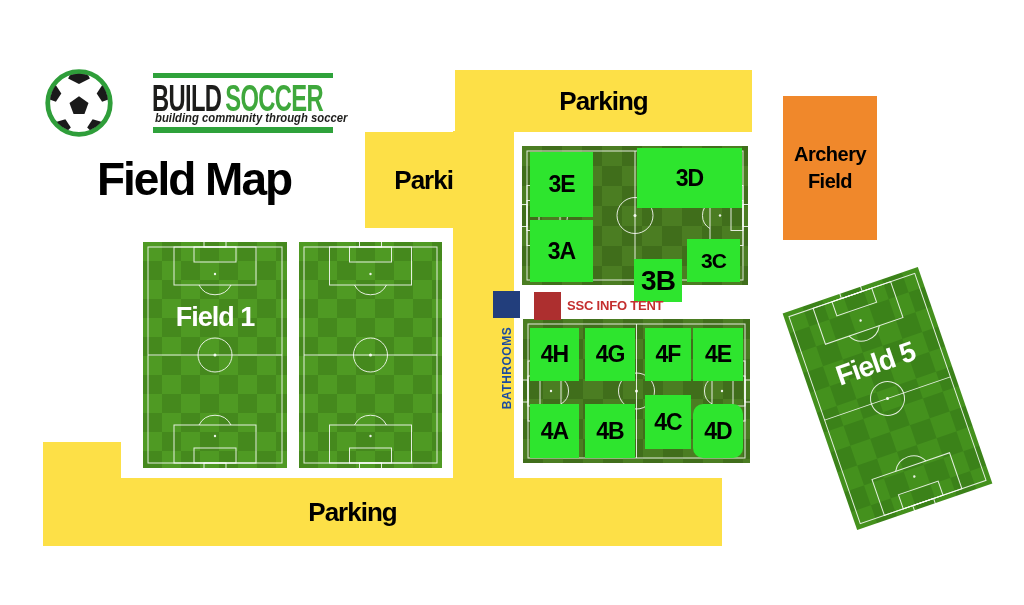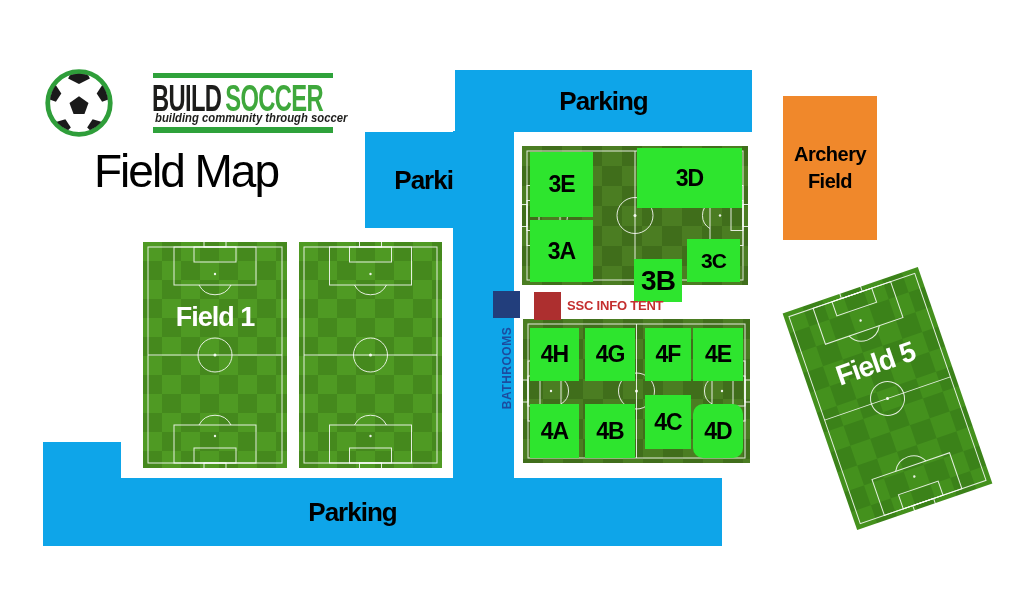--- a/index.html
+++ b/index.html
@@ -13,25 +13,25 @@
   .ball{left:45px;top:69px;width:68px;height:68px;}
   .logo-bar{left:153px;width:180px;height:5px;background:#2fa23b;}
   .bar-top{top:73px;}
   .bar-bottom{top:127px;height:6px;}
   .brand{left:152px;top:81px;font-weight:bold;font-size:36px;line-height:1;
          letter-spacing:-1px;transform:scaleX(.66);transform-origin:left top;
          white-space:nowrap;color:#1d1d1b;}
   .brand .soccer{color:#3fa83c;margin-left:6px;}
   .tagline{left:155px;top:111px;font-style:italic;font-weight:bold;font-size:12px;
            color:#1d1d1b;white-space:nowrap;transform:scaleX(.94);transform-origin:left top;}
-  .title{left:26px;top:144px;width:320px;margin:0;text-align:center;
-         font-size:46px;font-weight:normal;letter-spacing:-2px;color:#000;}
-
-  
-  .park{background:#0ea5e9;display:flex;align-items:center;justify-content:center;text-align:center;}
+  .title{left:26px;top:144px;width:320px;margin:8px;text-align:center;
+         font-size:46px;font-weight:bold;letter-spacing:-2px;color:#000;}
+
+  
+  .park{background:#fde047;display:flex;align-items:center;justify-content:center;text-align:center;}
   .park-label{font-weight:bold;font-size:26px;letter-spacing:-1px;color:#000;}
   .pk-top{left:455px;top:70px;width:297px;height:62px;}
   .pk-left{left:365px;top:132px;width:147px;height:96px;}
   .pk-strip{left:453px;top:131px;width:61px;height:348px;}
   .pk-notch{left:43px;top:442px;width:78px;height:104px;}
   .pk-bottom{left:43px;top:478px;width:679px;height:68px;}
   .pk-bottom .park-label{transform:translateX(-30px);}
 
   
   .pitch{overflow:visible;}

